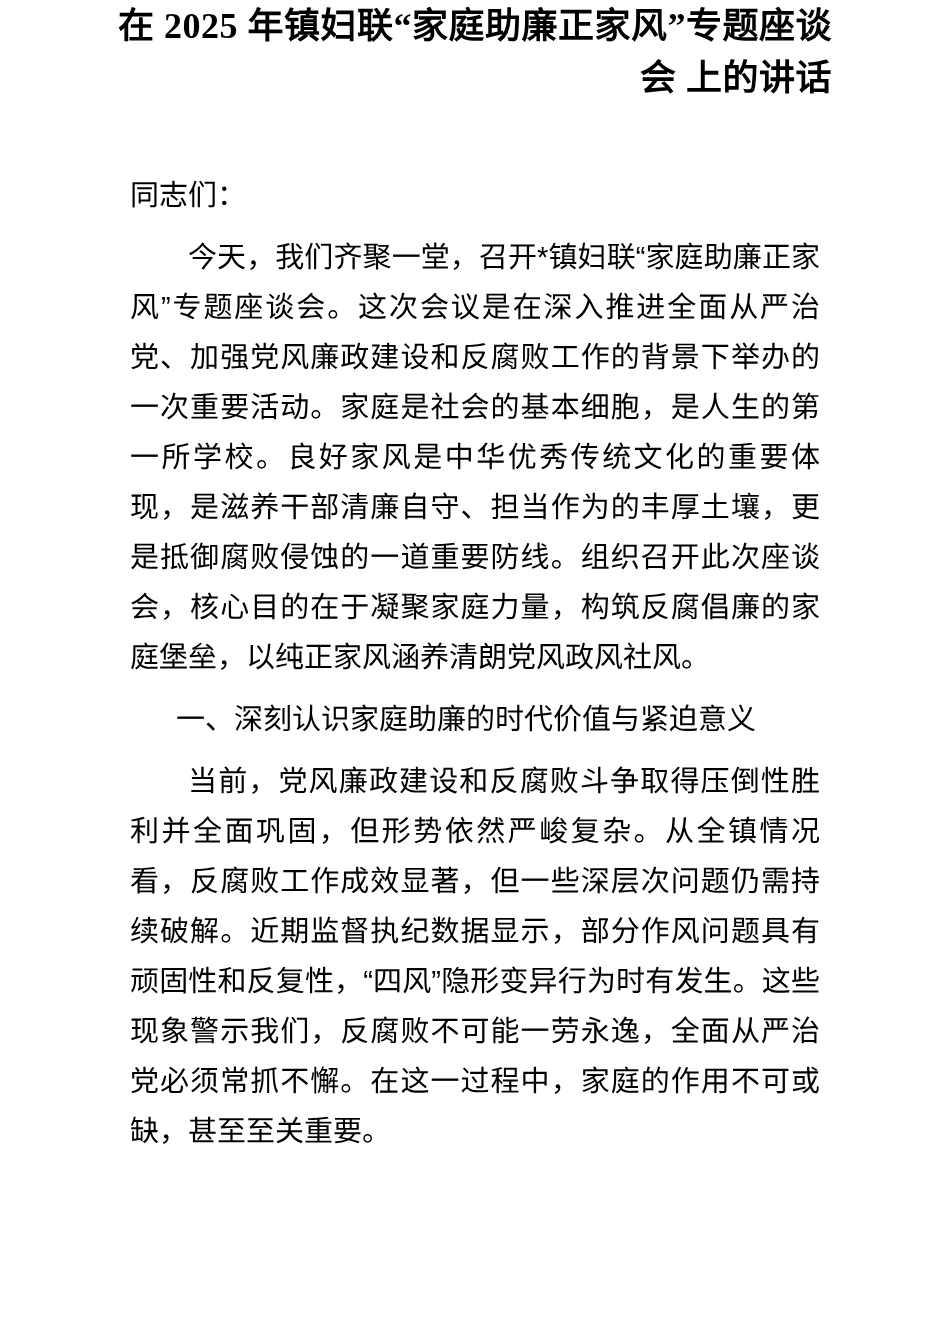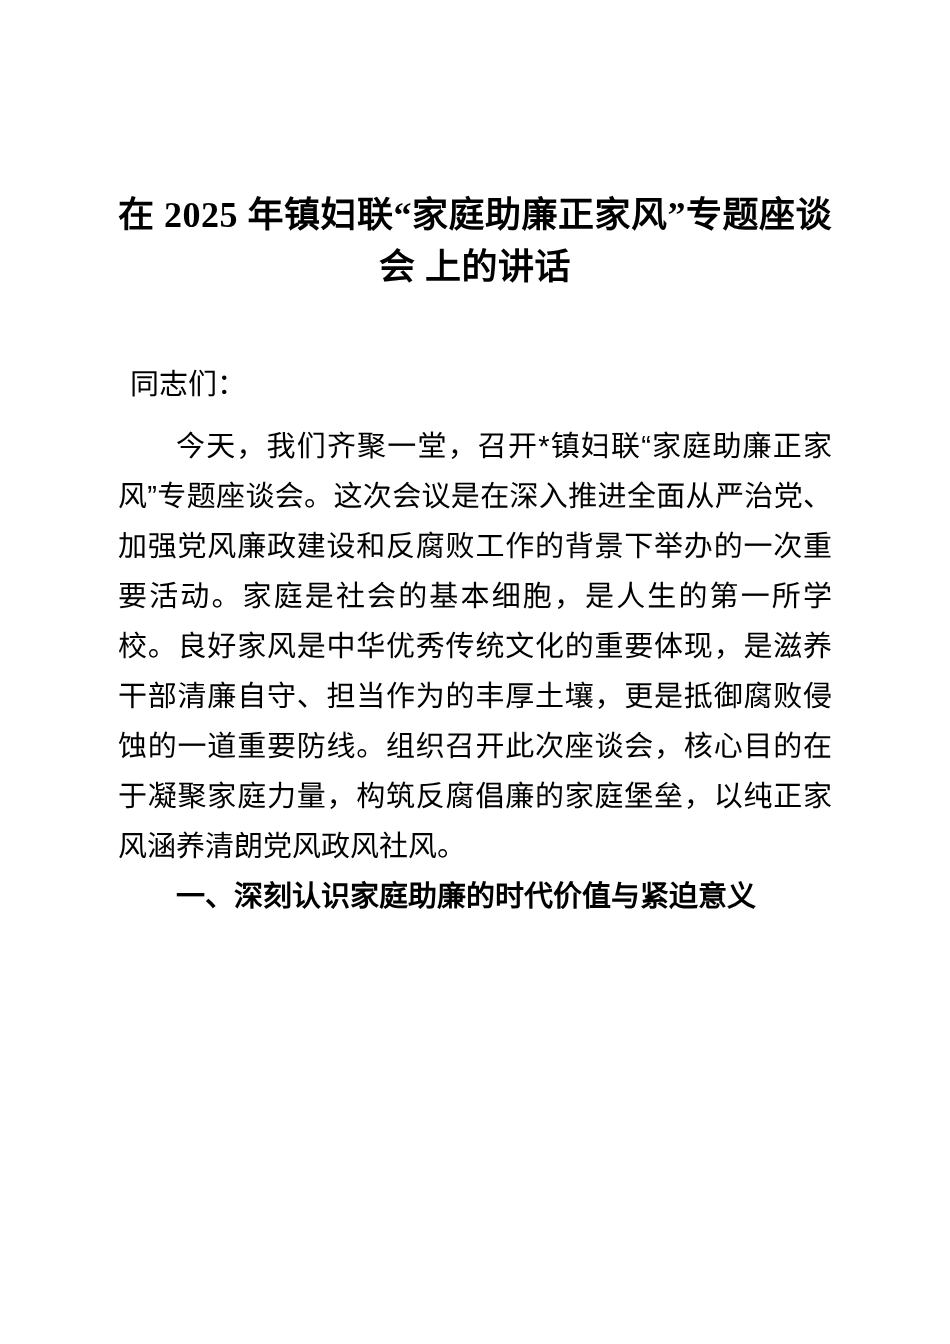--- a/index.html
+++ b/index.html
@@ -26,49 +26,48 @@
     left: 118px;
     top: 0;
     width: 714px;
   }
   
   .doc-title {
     font-family: "Liberation Serif", "DejaVu Serif", serif;
     font-weight: bold;
     font-size: 36px;
     line-height: 52px;
-    text-align: center;
+    text-align: right;
     margin: 0;
-    padding-top: 189px;
     letter-spacing: 0.5px;
     word-break: break-all;
   }
   
   .salutation {
     font-size: 29px;
     line-height: 50px;
     margin: 12px;
     padding-top: 54px;
     text-align: justify;
     text-justify: inter-ideograph;
     word-break: break-all;
   }
   .para {
     font-size: 29px;
     line-height: 50px;
-    margin: 0;
+    margin: 12px;
     text-indent: 58px;
     text-align: justify;
     text-justify: inter-ideograph;
     word-break: break-all;
   }
   .section-heading {
     font-size: 29px;
     line-height: 50px;
-    font-weight: bold;
+    font-weight: normal;
     margin: 0;
     text-indent: 58px;
     text-align: left;
     word-break: break-all;
   }
 </style>
 </head>
 <body>
 
 <div class="page">
@@ -78,15 +77,16 @@
       <span>在 2025 年镇妇联“家庭助廉正家风”专题座谈会</span>
       <span>上的讲话</span>
     </h1>
 
     <p class="salutation">同志们：</p>
 
     <p class="para">今天，我们齐聚一堂，召开*镇妇联“家庭助廉正家风”专题座谈会。这次会议是在深入推进全面从严治党、加强党风廉政建设和反腐败工作的背景下举办的一次重要活动。家庭是社会的基本细胞，是人生的第一所学校。良好家风是中华优秀传统文化的重要体现，是滋养干部清廉自守、担当作为的丰厚土壤，更是抵御腐败侵蚀的一道重要防线。组织召开此次座谈会，核心目的在于凝聚家庭力量，构筑反腐倡廉的家庭堡垒，以纯正家风涵养清朗党风政风社风。</p>
 
     <h2 class="section-heading">一、深刻认识家庭助廉的时代价值与紧迫意义</h2>
 
+    <p class="para">当前，党风廉政建设和反腐败斗争取得压倒性胜利并全面巩固，但形势依然严峻复杂。从全镇情况看，反腐败工作成效显著，但一些深层次问题仍需持续破解。近期监督执纪数据显示，部分作风问题具有顽固性和反复性，“四风”隐形变异行为时有发生。这些现象警示我们，反腐败不可能一劳永逸，全面从严治党必须常抓不懈。在这一过程中，家庭的作用不可或缺，甚至至关重要。</p>
 
   </div>
 </div>
 
 </body></html>

